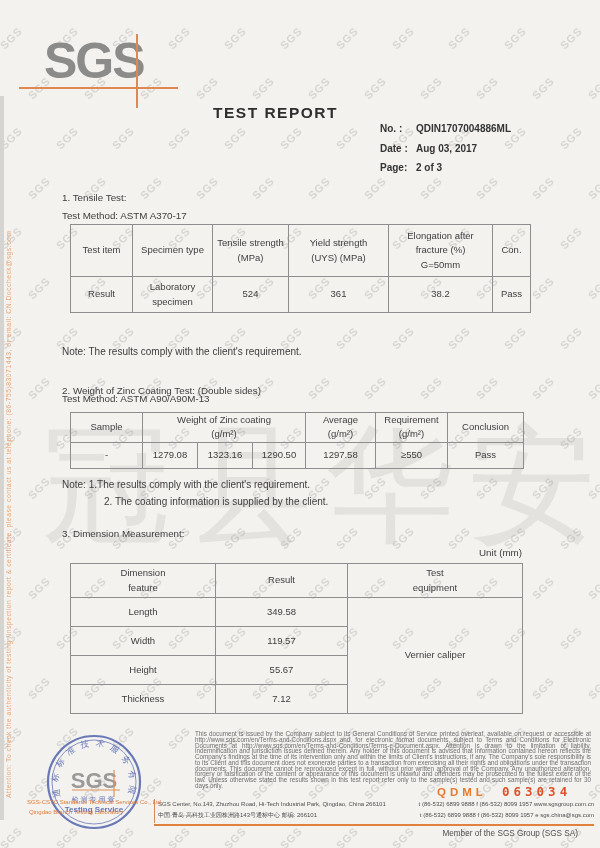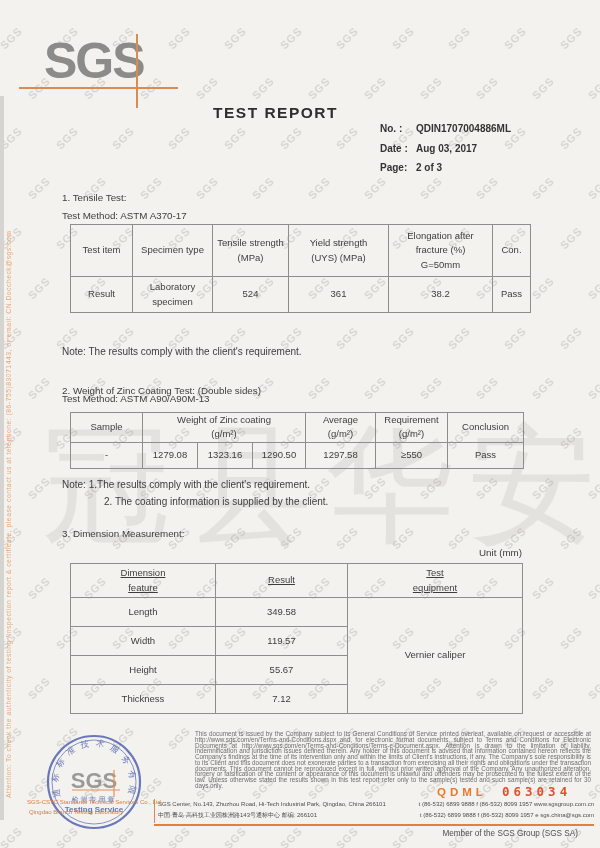--- a/index.html
+++ b/index.html
@@ -43,21 +43,21 @@
   
   table{position:absolute;z-index:2;border-collapse:collapse;table-layout:fixed;
     font-size:9.5px;color:#3d3d3d;text-align:center;}
   td{border:1px solid #8e8e8e;padding:0 2px;vertical-align:middle;line-height:1.5;
     background:transparent;font-weight:normal;overflow:hidden;}
   .t1{left:70px;top:224px;width:460px;}
   .t1 .hr{height:52px;} .t1 .r1{height:29px;} .t1 .r2{height:36px;}
   .t2{left:70px;top:412px;width:453px;}
   .t2 .hr{height:19px;} .t2 .r1{height:26px;}
   .t3{left:70px;top:563px;width:452px;}
-  .t3 .hr{height:34px;text-decoration:underline;} .t3 .dr{height:29px;}
+  .t3 .hr{height:34px;} .t3 .dr{height:29px;}
   
   .legal{position:absolute;left:195px;top:731px;width:396px;z-index:2;
     font-size:6.3px;line-height:5.75px;color:#6e6e6e;text-align:justify;}
   .code-l{position:absolute;left:437px;top:786px;z-index:3;
     font-size:11.5px;font-weight:bold;letter-spacing:4px;color:#e87a2e;}
   .code-r{position:absolute;left:502px;top:784px;z-index:3;
     font-family:"DejaVu Sans Mono",monospace;font-size:12.5px;font-weight:bold;
     letter-spacing:4px;color:#e0512c;}
   .stamp{position:absolute;left:32px;top:726px;z-index:3;opacity:.85;}
   .company1{position:absolute;left:27px;top:799px;z-index:4;font-size:6px;color:#e07b3a;white-space:nowrap;}

